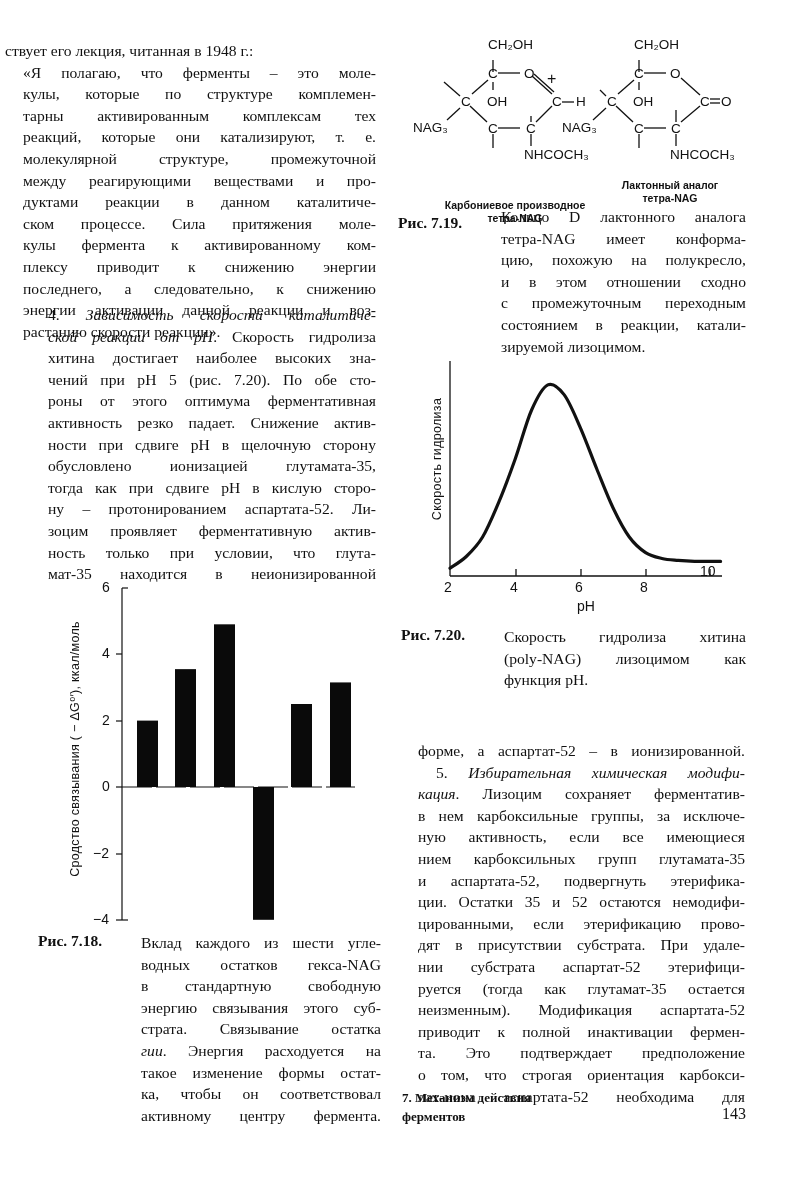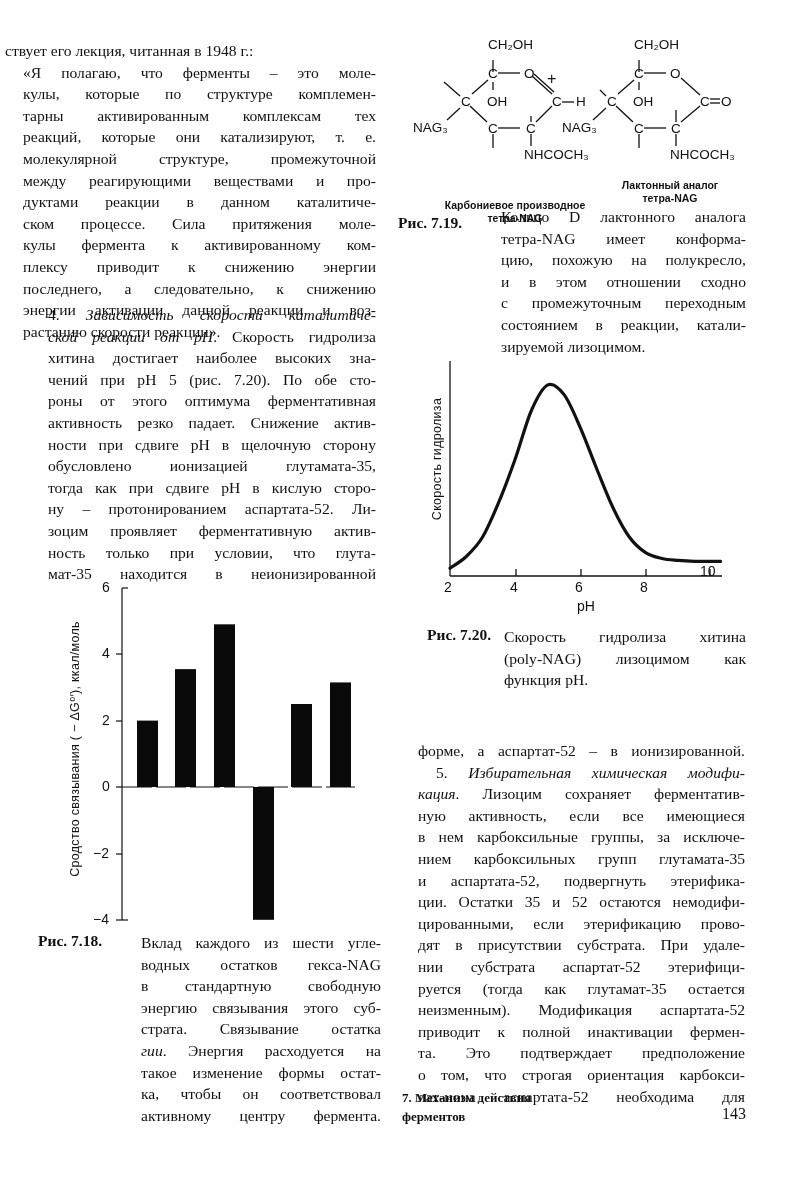--- a/index.html
+++ b/index.html
@@ -155,21 +155,21 @@
   </svg>
   <span class="abs sans" style="left:24px; top:224px; font-size:14px;">2</span>
   <span class="abs sans" style="left:90px; top:224px; font-size:14px;">4</span>
   <span class="abs sans" style="left:155px; top:224px; font-size:14px;">6</span>
   <span class="abs sans" style="left:220px; top:224px; font-size:14px;">8</span>
   <span class="abs sans" style="left:280px; top:208px; font-size:14px;">10</span>
   <span class="abs sans" style="left:149px; top:243px; font-size:14px;margin-left:8px;">pH</span>
   <span class="abs sans" style="left:-52px; top:96px; width:140px; text-align:center; font-size:12.5px; transform:rotate(-90deg); transform-origin:70px 8px; letter-spacing:0.3px; white-space:nowrap;">Скорость гидролиза</span>
 </div>
 
-<span class="abs cap-label" style="left:401px; top:626px;margin-left:26px;">Рис. 7.20.</span>
+<span class="abs cap-label" style="left:401px; top:626px;">Рис. 7.20.</span>
 <div class="abs para" style="left:504px; top:626px; width:242px;">
   <span class="ln">Скорость гидролиза хитина</span>
   <span class="ln">(poly-NAG) лизоцимом как</span>
   <span class="ln last">функция pH.</span>
 </div>
 
 <div class="abs" style="left:50px; top:575px; width:320px; height:360px;">
   <svg class="abs" style="left:0; top:0;" width="320" height="360">
     <g stroke="#111" stroke-width="1.2" fill="none">
       <line x1="72" y1="13" x2="72" y2="345"></line>
@@ -213,22 +213,22 @@
 </div>
 
 <div class="abs para" style="left:418px; top:740px; width:327px;">
   <span class="ln">форме, а аспартат-52 – в ионизированной.</span>
 </div>
 <div class="abs para" style="left:436px; top:761.6px; width:309px;">
   <span class="ln"><span>5.</span> <span class="it">Избирательная химическая модифи-</span></span>
 </div>
 <div class="abs para" style="left:418px; top:783.2px; width:327px;">
   <span class="ln"><span class="it">кация</span><span>. Лизоцим сохраняет ферментатив-</span></span>
+  <span class="ln">в нем карбоксильные группы, за исключе-</span>
   <span class="ln">ную активность, если все имеющиеся</span>
-  <span class="ln">в нем карбоксильные группы, за исключе-</span>
   <span class="ln">нием карбоксильных групп глутамата-35</span>
   <span class="ln">и аспартата-52, подвергнуть этерифика-</span>
   <span class="ln">ции. Остатки 35 и 52 остаются немодифи-</span>
   <span class="ln">цированными, если этерификацию прово-</span>
   <span class="ln">дят в присутствии субстрата. При удале-</span>
   <span class="ln">нии субстрата аспартат-52 этерифици-</span>
   <span class="ln">руется (тогда как глутамат-35 остается</span>
   <span class="ln">неизменным). Модификация аспартата-52</span>
   <span class="ln">приводит к полной инактивации фермен-</span>
   <span class="ln">та. Это подтверждает предположение</span>

